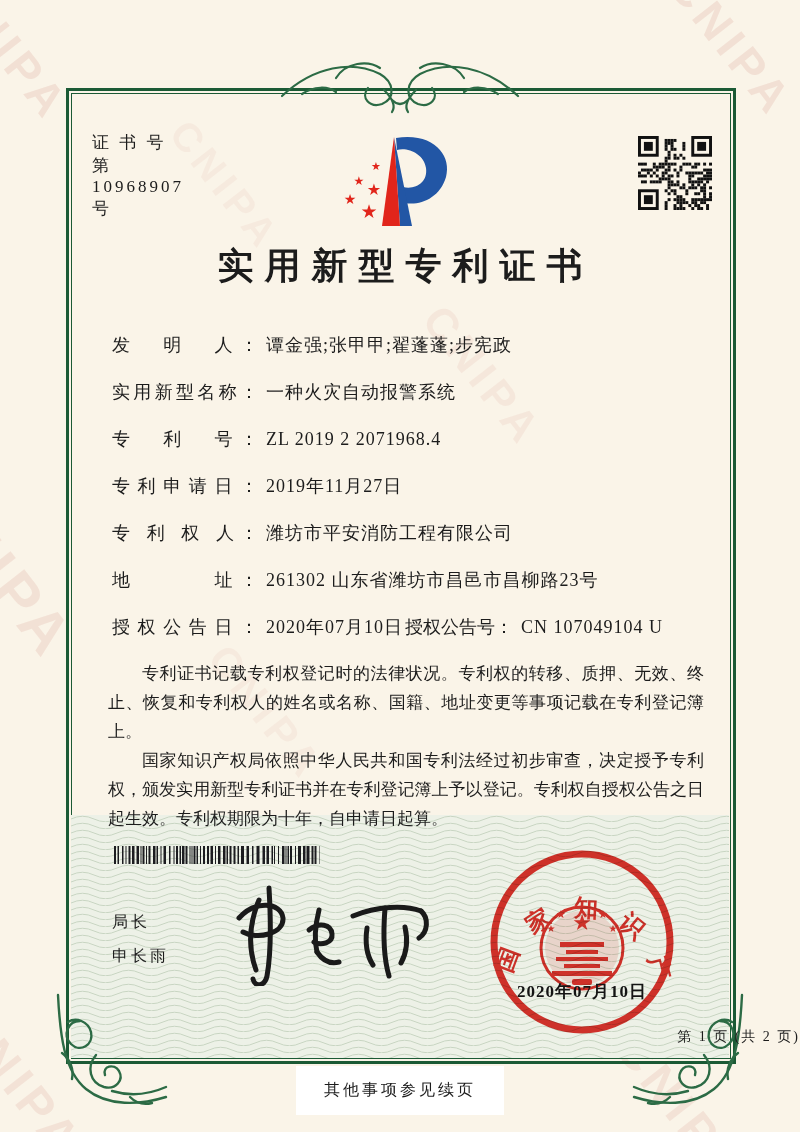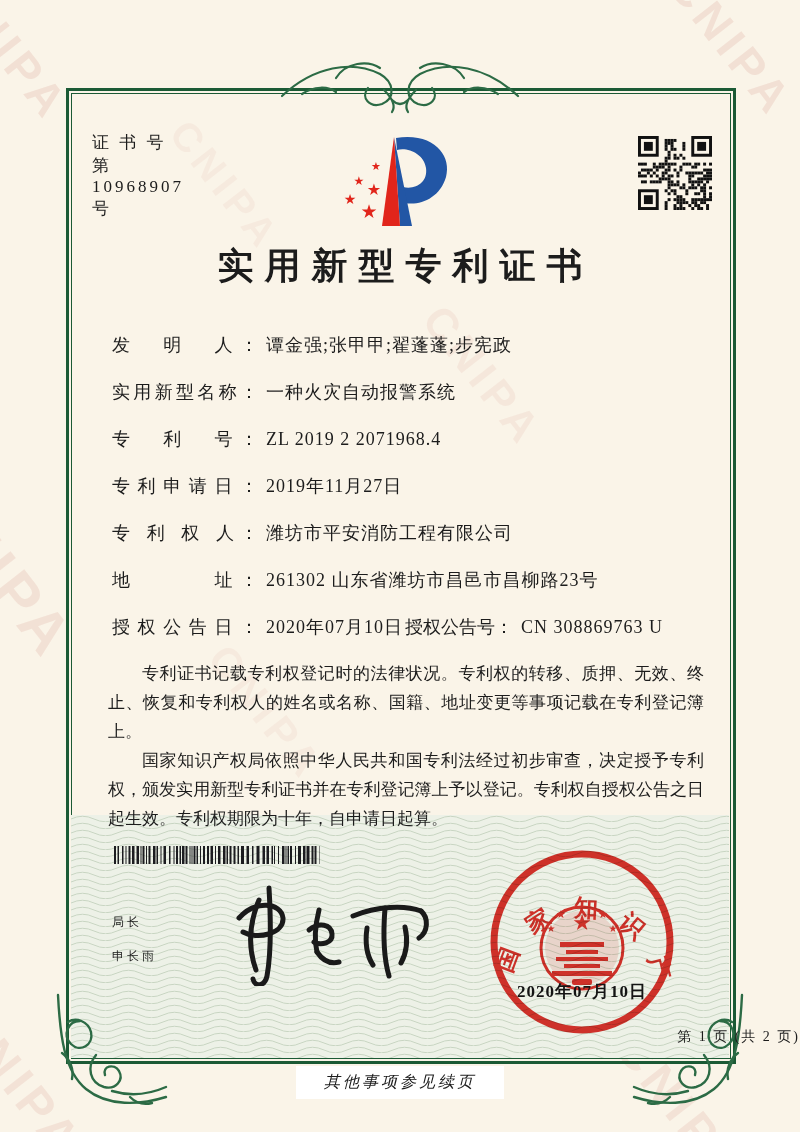--- a/index.html
+++ b/index.html
@@ -39,37 +39,36 @@
   }
   .fvalue{display:inline-block;margin-left:8px;letter-spacing:1px;}
   .flabel2{display:inline-block;margin-left:2px;vertical-align:top;}
   
   .paras{position:absolute;left:108px;top:659px;width:596px;font-size:17px;
     line-height:29px;text-align:justify;}
   .paras p{margin:0;text-indent:2em;}
   
   .waves{position:absolute;left:71px;top:815px;width:658px;height:243px;z-index:0;}
   .content-layer{position:absolute;left:0;top:0;z-index:1;}
-  .signer{position:absolute;left:112px;top:905px;font-size:12px;letter-spacing:3px;line-height:34px;z-index:2;}
+  .signer{position:absolute;left:112px;top:905px;font-size:16px;letter-spacing:3px;line-height:34px;z-index:2;}
   .sig{position:absolute;left:225px;top:882px;z-index:2;}
   .barcode{position:absolute;left:114px;top:846px;z-index:2;}
   .seal{position:absolute;left:484px;top:846px;z-index:3;mix-blend-mode:multiply;}
   .seal-date{
     position:absolute;left:497px;top:980px;width:170px;z-index:4;
     font-size:17px;font-weight:bold;letter-spacing:1px;color:#141414;text-align:center;
   }
   .pagenum{position:absolute;left:0;top:1028px;width:800px;text-align:right;
     font-size:14px;letter-spacing:2px;z-index:2;}
   .note{
     position:absolute;left:0;top:1066px;width:800px;text-align:center;z-index:2;
   }
   .note span{
-    display:inline-block;background:#ffffff;padding:6px 28px;font-size:16px;
+    display:inline-block;background:#ffffff;padding:14px 28px;font-size:16px;
     letter-spacing:3px;
-    font-style:italic;
   }
   .qr{position:absolute;left:638px;top:136px;}
   .logo{position:absolute;left:336px;top:132px;}
   .top-orn{position:absolute;left:280px;top:56px;z-index:2;}
   .corner-l{position:absolute;left:50px;top:993px;z-index:2;}
   .corner-r{position:absolute;right:50px;top:993px;z-index:2;transform:scaleX(-1);}
 </style>
 </head>
 <body>
 
@@ -359,21 +358,21 @@
     <div class="frow">
       <span class="flabel">专利申请日：</span><span class="fvalue">2019年11月27日</span>
     </div>
     <div class="frow">
       <span class="flabel">专 利 权 人：</span><span class="fvalue">潍坊市平安消防工程有限公司</span>
     </div>
     <div class="frow">
       <span class="flabel">地　　　址：</span><span class="fvalue">261302 山东省潍坊市昌邑市昌柳路23号</span>
     </div>
     <div class="frow" style="margin-top:5px;">
-      <span class="flabel">授权公告日：</span><span class="fvalue">2020年07月10日</span><span class="flabel2">授权公告号：</span><span class="fvalue">CN 308869763 U</span>
+      <span class="flabel">授权公告日：</span><span class="fvalue">2020年07月10日</span><span class="flabel2">授权公告号：</span><span class="fvalue">CN 107049104 U</span>
     </div>
   </div>
 
   <div class="paras">
     <p>专利证书记载专利权登记时的法律状况。专利权的转移、质押、无效、终止、恢复和专利权人的姓名或名称、国籍、地址变更等事项记载在专利登记簿上。</p>
     <p>国家知识产权局依照中华人民共和国专利法经过初步审查，决定授予专利权，颁发实用新型专利证书并在专利登记簿上予以登记。专利权自授权公告之日起生效。专利权期限为十年，自申请日起算。</p>
   </div>
 </div>
 
 <svg class="barcode" id="barcode" width="206" height="18">

